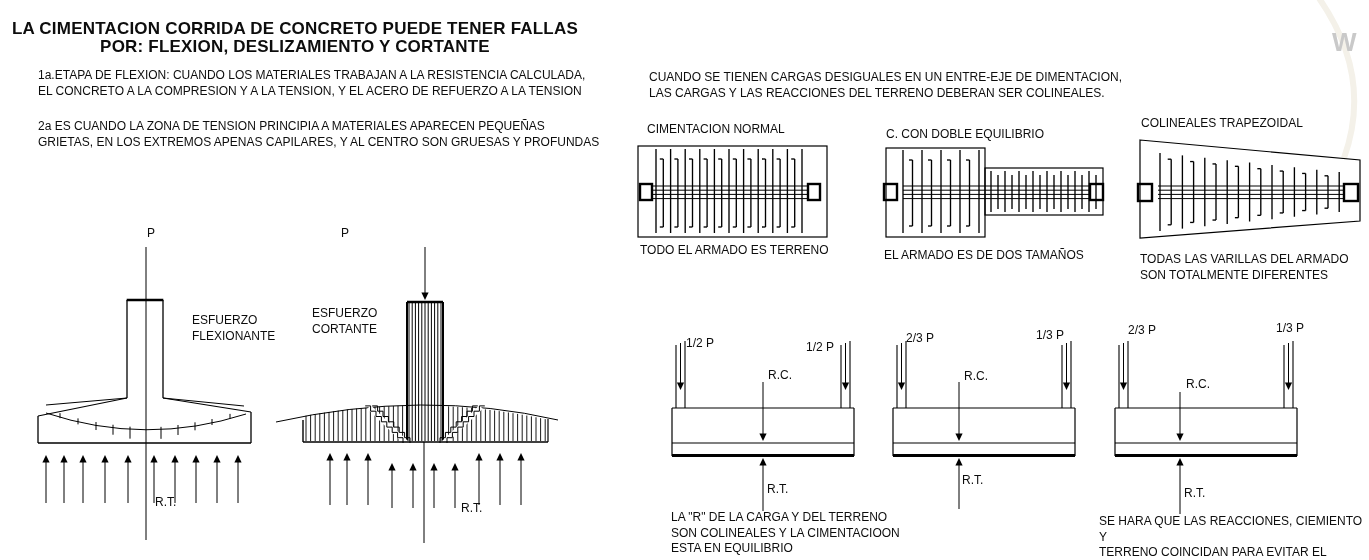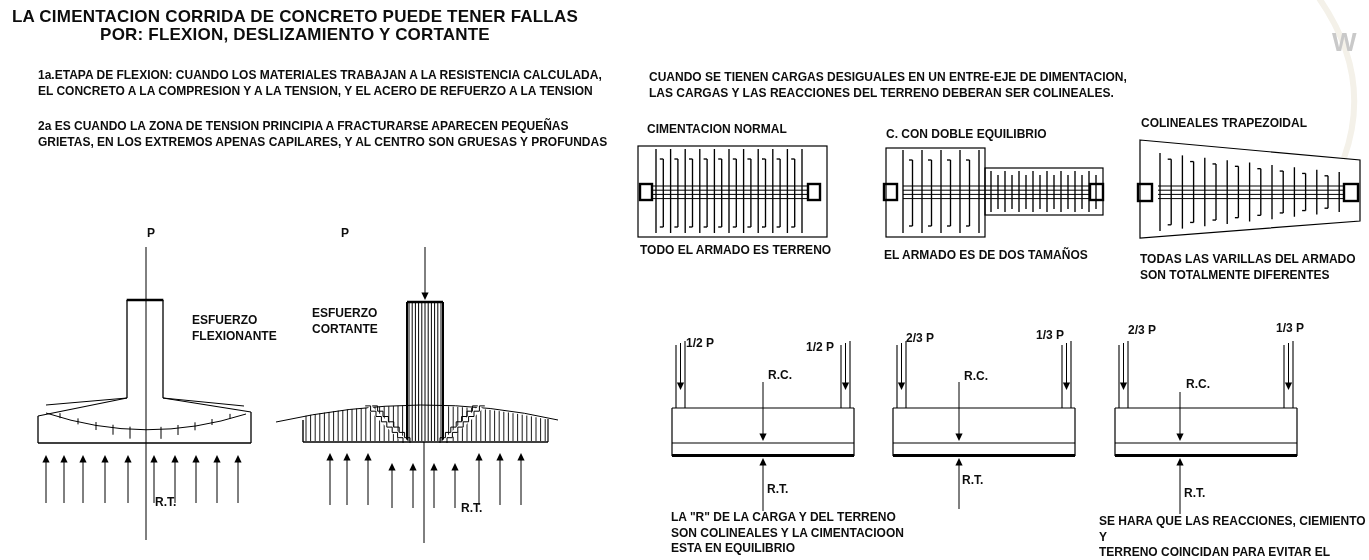--- a/index.html
+++ b/index.html
@@ -1,19 +1,19 @@
 <!DOCTYPE html>
 <html><head>
 <meta charset="utf-8">
 <style>
   html,body{margin:0;padding:0;background:#fff;}
   #canvas{position:relative;width:1369px;height:560px;background:#fff;overflow:hidden;
           font-family:"Liberation Sans","DejaVu Sans",sans-serif;color:#0d0d0d;}
-  .t{position:absolute;white-space:pre-line;font-size:12px;line-height:16px;font-weight:bold;}
-  .title{left:12px;top:8px;width:566px;text-align:center;font-weight:bold;
+  .t{position:absolute;white-space:pre-line;font-size:12px;line-height:16px;}
+  .title{left:12px;top:20px;width:566px;text-align:center;font-weight:bold;
          font-size:17px;line-height:18px;letter-spacing:.2px;}
   .small{font-size:12px;line-height:14px;}
   .cap{line-height:15.5px;}
   .wm{position:absolute;left:1332px;top:27px;font-size:26px;font-weight:bold;color:#c9c9c9;}
   svg{position:absolute;left:0;top:0;}
 </style>
 </head>
 <body>
 
 <div id="canvas">
@@ -334,21 +334,21 @@
       <line x1="1180" y1="462" x2="1180" y2="514" stroke="#000" stroke-width="1"></line>
       <polygon points="1176.4,465.56 1183.6,465.56 1180,458" fill="#000"></polygon>
     </svg>
 
   <div class="t title">LA CIMENTACION CORRIDA DE CONCRETO PUEDE TENER FALLAS
 POR: FLEXION, DESLIZAMIENTO Y CORTANTE</div>
   <div class="wm">W</div>
 
   <div class="t" style="left:38px;top:67px">1a.ETAPA DE FLEXION: CUANDO LOS MATERIALES TRABAJAN A LA RESISTENCIA CALCULADA,
 EL CONCRETO A LA COMPRESION Y A LA TENSION, Y EL ACERO DE REFUERZO A LA TENSION</div>
-  <div class="t" style="left:38px;top:118px">2a ES CUANDO LA ZONA DE TENSION PRINCIPIA A FRACTURARSE APARECEN PEQUEÑAS
+  <div class="t" style="left:38px;top:118px">2a ES CUANDO LA ZONA DE TENSION PRINCIPIA A MATERIALES APARECEN PEQUEÑAS
 GRIETAS, EN LOS EXTREMOS APENAS CAPILARES, Y AL CENTRO SON GRUESAS Y PROFUNDAS</div>
   <div class="t" style="left:649px;top:69px">CUANDO SE TIENEN CARGAS DESIGUALES EN UN ENTRE-EJE DE DIMENTACION,
 LAS CARGAS Y LAS REACCIONES DEL TERRENO DEBERAN SER COLINEALES.</div>
 
   <div class="t small" style="left:147px;top:226px">P</div>
   <div class="t small" style="left:341px;top:226px">P</div>
   <div class="t" style="left:192px;top:312px">ESFUERZO
 FLEXIONANTE</div>
   <div class="t" style="left:312px;top:305px">ESFUERZO
 CORTANTE</div>

